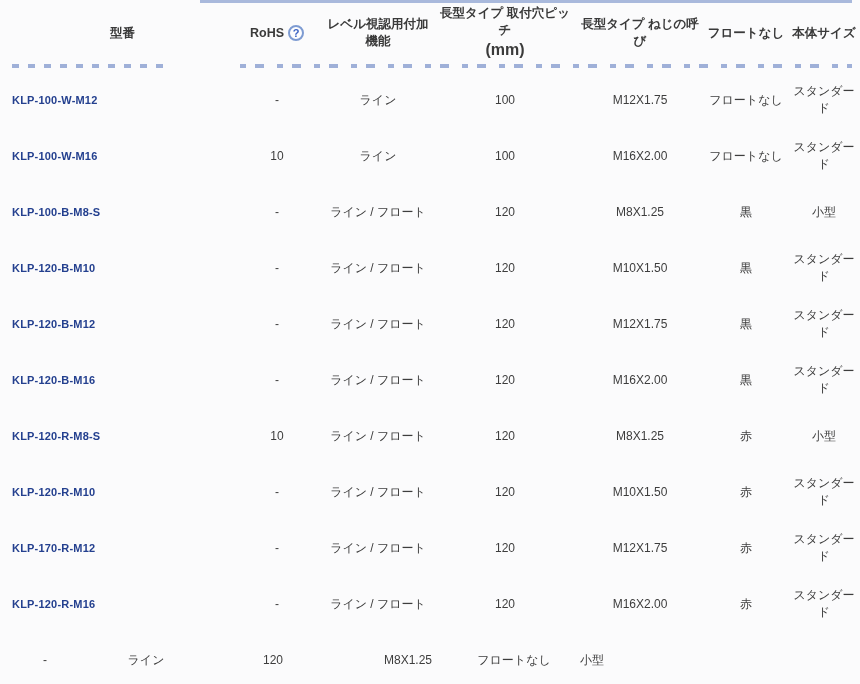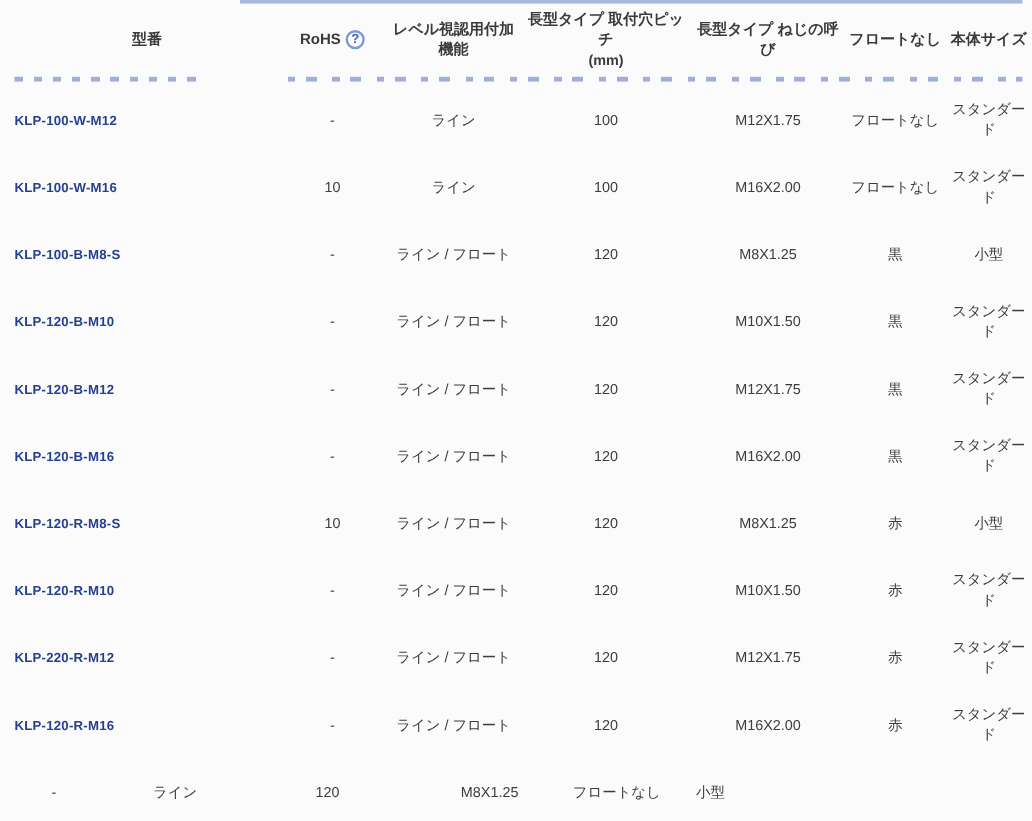--- a/index.html
+++ b/index.html
@@ -30,21 +30,21 @@
   .c3 { width: 142px; }
   .c4 { width: 128px; }
   .c5 { width: 84px; }
   .c6 { width: 72px; }
   .hdr-cell {
     font-size: 12.5px;
     font-weight: bold;
     color: #3a3a3a;
     line-height: 1.35;
   }
-  .hdr-sub { font-weight: bold; font-size: 12px; }
+  .hdr-sub { font-weight: bold; font-size: 16px; }
   .rohs-wrap { display: inline-flex; align-items: center; gap: 4px; justify-content: center; }
   .rohs-help {
     display: inline-flex;
     align-items: center;
     justify-content: center;
     width: 16px; height: 16px;
     border: 2px solid #7d9bd2;
     border-radius: 50%;
     color: #3b63c4;
     font-size: 11px;
@@ -198,21 +198,21 @@
     <div class="cell c1">-</div>
     <div class="cell c2">ライン / フロート</div>
     <div class="cell c3">120</div>
     <div class="cell c4">M10X1.50</div>
     <div class="cell c5">赤</div>
     <div class="cell c6">スタンダード</div>
   </div>
 
   <div class="data-row">
     <div class="cell c0 model-cell">
-      <a class="model-link">KLP-220-R-M12</a>
+      <a class="model-link">KLP-170-R-M12</a>
     </div>
     <div class="cell c1">-</div>
     <div class="cell c2">ライン / フロート</div>
     <div class="cell c3">120</div>
     <div class="cell c4">M12X1.75</div>
     <div class="cell c5">赤</div>
     <div class="cell c6">スタンダード</div>
   </div>
 
   <div class="data-row">

